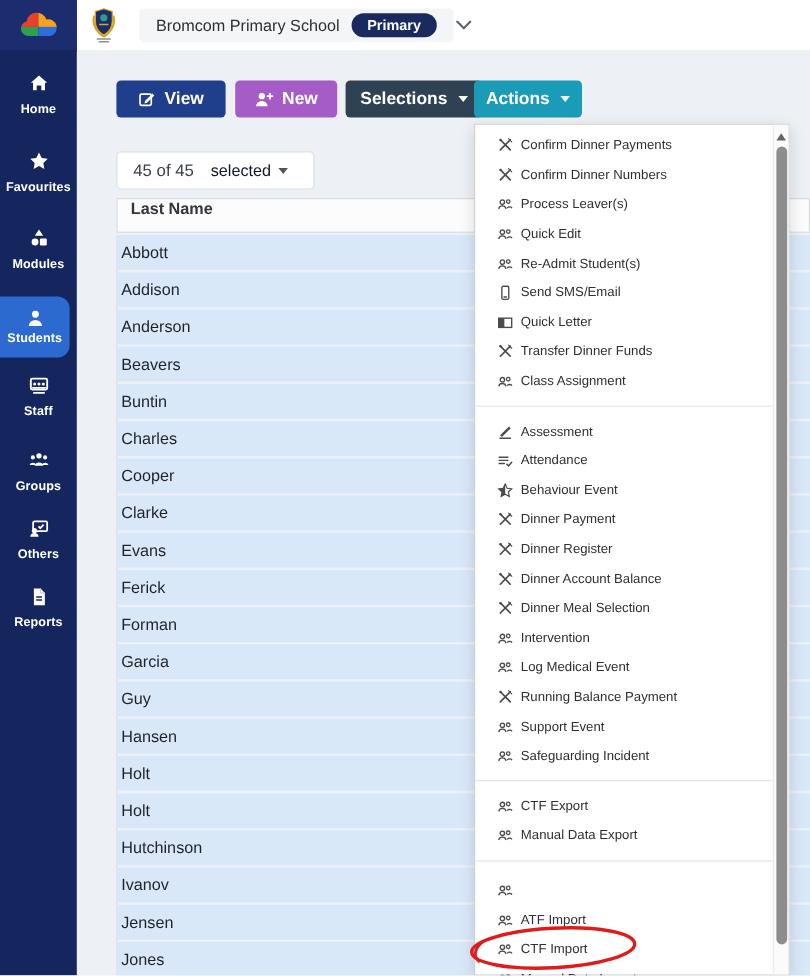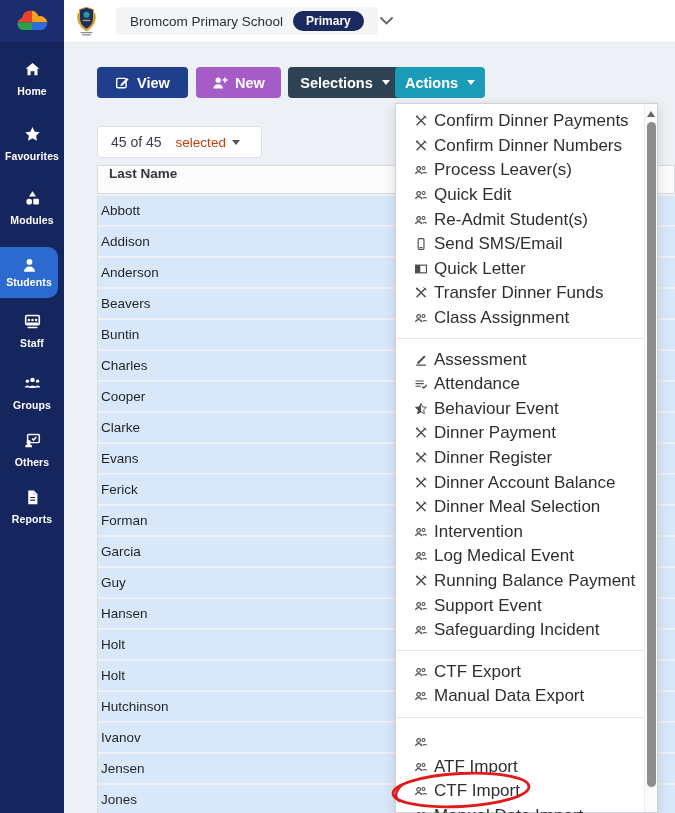--- a/index.html
+++ b/index.html
@@ -36,41 +36,41 @@
   .btn-new { left:196px; width:85px; background:#a55cc6; }
   .btn-selections { left:288px; width:114px; background:#2f4254; }
   .btn-actions { left:395px; width:90px; background:#1a9cb8; }
   .caret { width:0; height:0; border-left:4px solid transparent; border-right:4px solid transparent;
            border-top:5px solid #fff; display:inline-block; margin-left:2px; }
 
   
   .sel-box { position:absolute; left:97px; top:126px; width:165px; height:32px; background:#fff;
              border:1px solid #dcdfe3; border-radius:4px; display:flex; align-items:center; padding:8px 13px; }
   .sel-count { font-size:14px; color:#3a3f45; }
-  .sel-dd { margin-left:14px; font-size:13.5px; color:#c2410c; display:flex; align-items:center; gap:6px; cursor:pointer; }
+  .sel-dd { margin-left:14px; font-size:13.5px; color:#0f172a; display:flex; align-items:center; gap:6px; cursor:pointer; }
   .caret-dark { width:0; height:0; border-left:4px solid transparent; border-right:4px solid transparent;
                 border-top:5px solid #555; display:inline-block; }
 
   
   .table { position:absolute; left:97px; top:165px; width:578px; }
   .thead { height:29px; background:#fcfcfd; border:1px solid #d9dbde; display:flex; align-items:flex-start;
            padding-left:11px; font-size:13.5px; font-weight:700; color:#33373c; }
   .tbody { border-left:1px solid #d9dbde; }
   .trow { height:29px; margin-bottom:2px; background:#d9e8f9; display:flex; align-items:center;
           padding-left:3px; font-size:13.5px; color:#1f2328; }
   .trow:first-child { margin-top:2px; }
 
   
   .menu { position:absolute; left:395px; top:103px; width:263px; height:710px; background:#fff;
           border:1px solid #cfd1d4; box-shadow:0 4px 12px rgba(0,0,0,.14); z-index:5; }
   .menu-list { margin-right:13px; padding-top:5px; }
   .mi { height:24.6px; display:flex; align-items:center; padding-left:17px; cursor:pointer; }
   .mi .ic { width:15px; height:15px; margin-right:6px; display:inline-flex; align-items:center; justify-content:center; }
   .mi .ic svg { width:14px; height:14px; }
-  .mi .lbl { font-size:17px; color:#2d2f33; }
+  .mi .lbl { font-size:11px; color:#2d2f33; }
   .mdiv { height:1px; background:#e4e5e7; margin:8px 0; }
   .mdiv.last { margin-bottom:12px; }
 
   
   .sb { position:absolute; right:0; top:0; bottom:0; width:13px; background:#fbfbfb; border-left:1px solid #ededee; }
   .sb-up { position:absolute; top:7px; left:2px; width:0; height:0;
            border-left:4.5px solid transparent; border-right:4.5px solid transparent; border-bottom:6px solid #636567; }
   .sb-thumb { position:absolute; top:18px; left:1.5px; width:9px; height:665px; background:#8d8d8d; border-radius:5px; }
 
   

